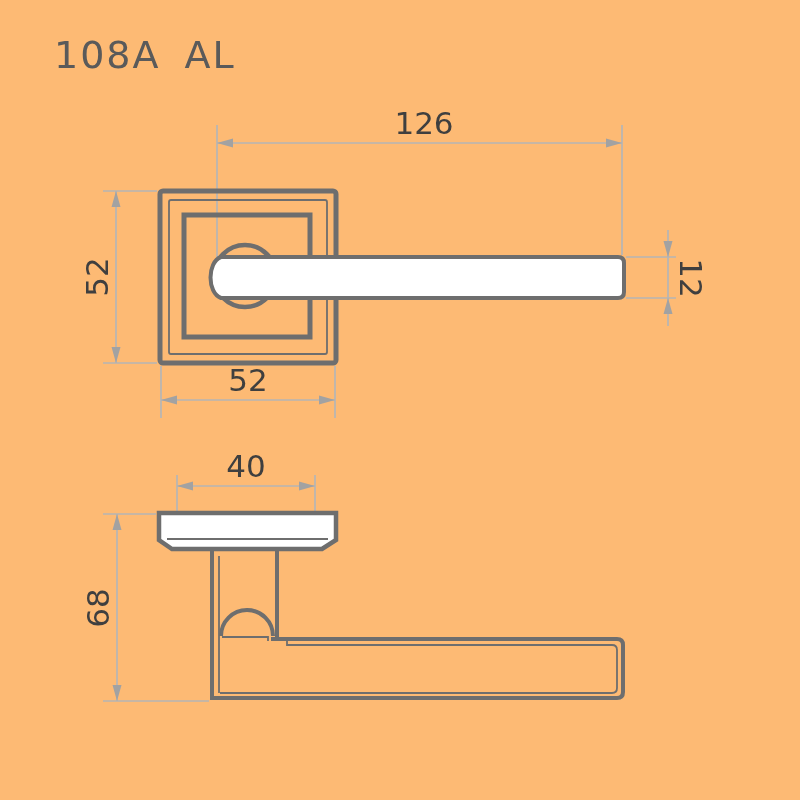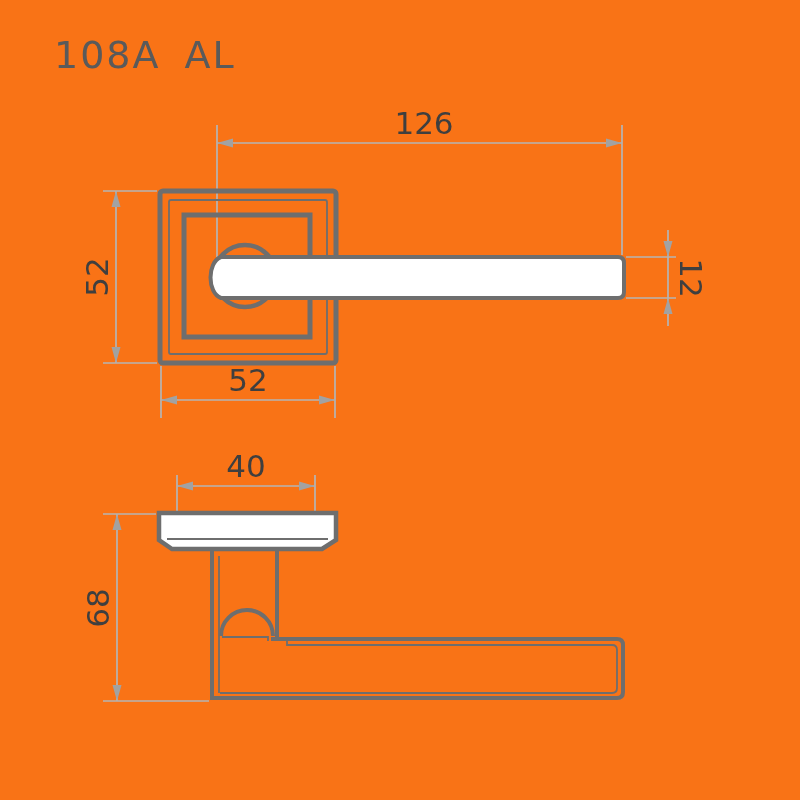--- a/index.html
+++ b/index.html
@@ -8,21 +8,21 @@
     background: #ffffff;
     width: 800px;
     height: 800px;
     overflow: hidden;
     font-family: "DejaVu Sans", sans-serif;
   }
   .drawing-frame {
     position: relative;
     width: 800px;
     height: 800px;
-    background: #f97316;
+    background: #fdba74;
   }
   svg { display: block; }
   .title-text {
     font-family: "DejaVu Sans", sans-serif;
     font-size: 38px;
     letter-spacing: 2px;
     word-spacing: 10px;
     fill: #5a5a5a;
   }
   .dim-text {

